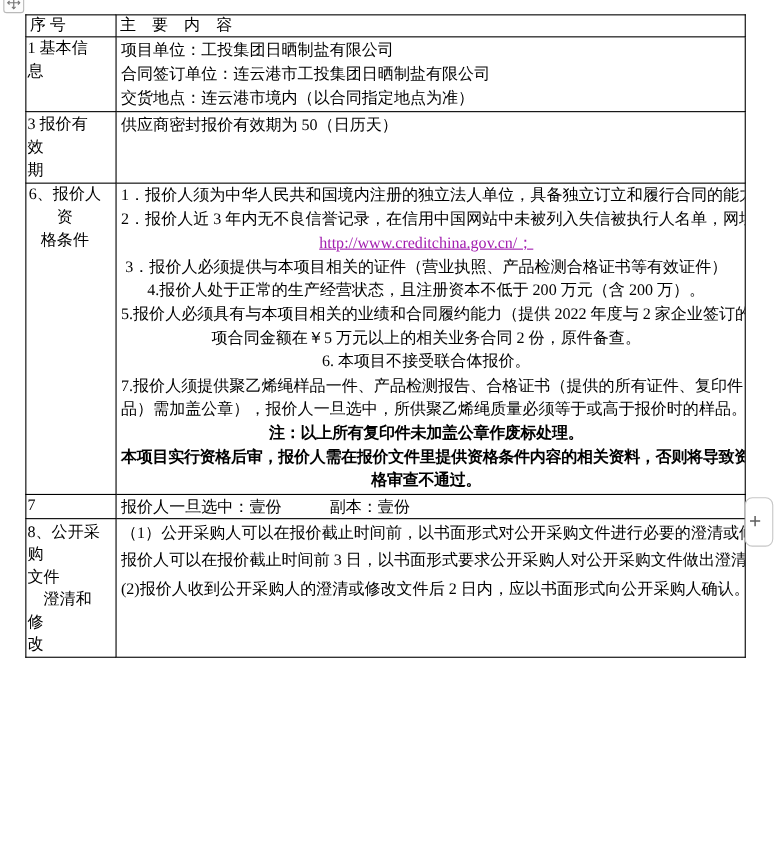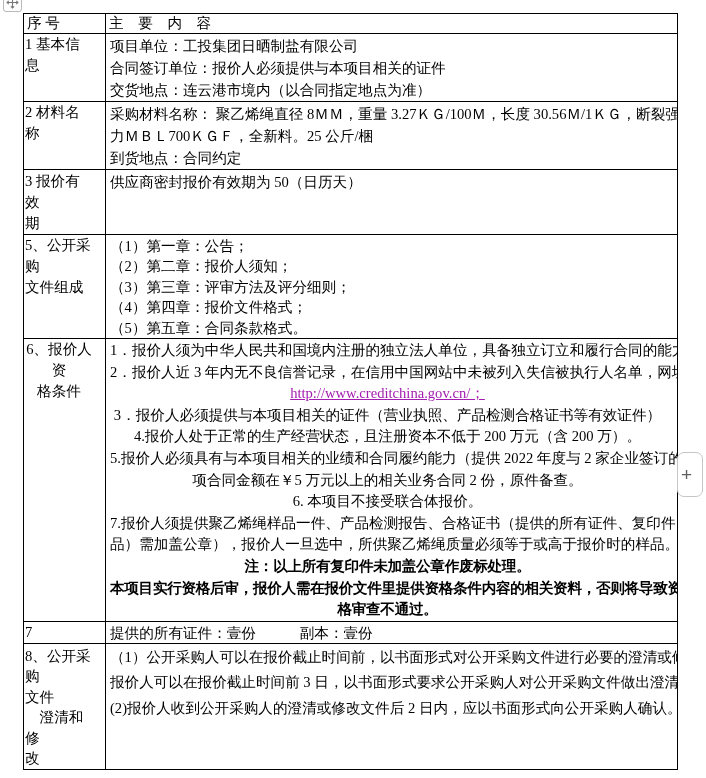--- a/index.html
+++ b/index.html
@@ -67,54 +67,35 @@
     <tbody>
         <tr>
       <th class="hcell">序 号</th>
       <th class="hcell">主　要　内　容</th>
     </tr>
 
     <tr class="r1">
       <td class="label">1 基本信息</td>
       <td class="content">
         <div class="line">项目单位：工投集团日晒制盐有限公司</div>
-        <div class="line">合同签订单位：报价人必须提供与本项目相关的证件</div>
+        <div class="line">合同签订单位：连云港市工投集团日晒制盐有限公司</div>
         <div class="line">交货地点：连云港市境内（以合同指定地点为准）</div>
       </td>
     </tr>
 
-    <tr class="r2">
-      <td class="label">2 材料名称</td>
-      <td class="content">
-        <div class="line">采购材料名称： 聚乙烯绳直径 8ＭＭ，重量 3.27ＫＧ/100Ｍ，长度 30.56Ｍ/1ＫＧ，断裂强</div>
-        <div class="line">力ＭＢＬ700ＫＧＦ，全新料。25 公斤/梱</div>
-        <div class="line">到货地点：合同约定</div>
-      </td>
-    </tr>
 
     <tr class="r3">
       <td class="label">3 报价有效
 期</td>
       <td class="content">
         <div class="line">供应商密封报价有效期为 50（日历天）</div>
       </td>
     </tr>
 
 
-    <tr class="r5">
-      <td class="label">5、公开采购
-文件组成</td>
-      <td class="content">
-        <div class="line">（1）第一章：公告；</div>
-        <div class="line">（2）第二章：报价人须知；</div>
-        <div class="line">（3）第三章：评审方法及评分细则；</div>
-        <div class="line">（4）第四章：报价文件格式；</div>
-        <div class="line">（5）第五章：合同条款格式。</div>
-      </td>
-    </tr>
 
     <tr class="r6">
       <td class="label">6、报价人资
 格条件</td>
       <td class="content">
         <div class="line">1．报价人须为中华人民共和国境内注册的独立法人单位，具备独立订立和履行合同的能力。</div>
         <div class="line">2．报价人近 3 年内无不良信誉记录，在信用中国网站中未被列入失信被执行人名单，网址：</div>
         <div class="line url">http://www.creditchina.gov.cn/；</div>
         <div class="line">3．报价人必须提供与本项目相关的证件（营业执照、产品检测合格证书等有效证件）</div>
         <div class="line">4.报价人处于正常的生产经营状态，且注册资本不低于 200 万元（含 200 万）。</div>
@@ -125,21 +106,21 @@
         <div class="line">品）需加盖公章），报价人一旦选中，所供聚乙烯绳质量必须等于或高于报价时的样品。</div>
         <div class="line bold">注：以上所有复印件未加盖公章作废标处理。</div>
         <div class="line bold">本项目实行资格后审，报价人需在报价文件里提供资格条件内容的相关资料，否则将导致资</div>
         <div class="line bold">格审查不通过。</div>
       </td>
     </tr>
 
     <tr class="r7">
       <td class="label">7</td>
       <td class="content">
-        <div class="line">提供的所有证件：壹份　　　副本：壹份</div>
+        <div class="line">报价人一旦选中：壹份　　　副本：壹份</div>
       </td>
     </tr>
 
     <tr class="r8">
       <td class="label">8、公开采购
 文件
 　澄清和修
 改</td>
       <td class="content">
         <div class="line">（1）公开采购人可以在报价截止时间前，以书面形式对公开采购文件进行必要的澄清或修改。</div>

